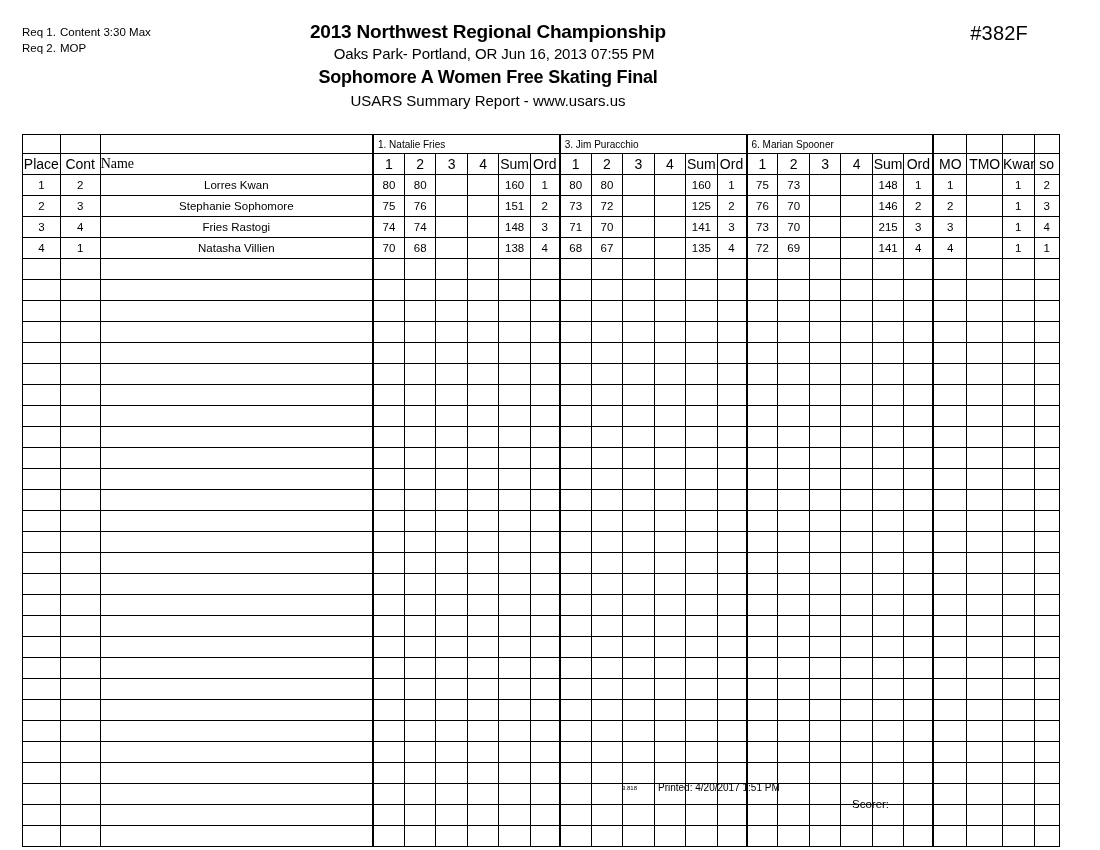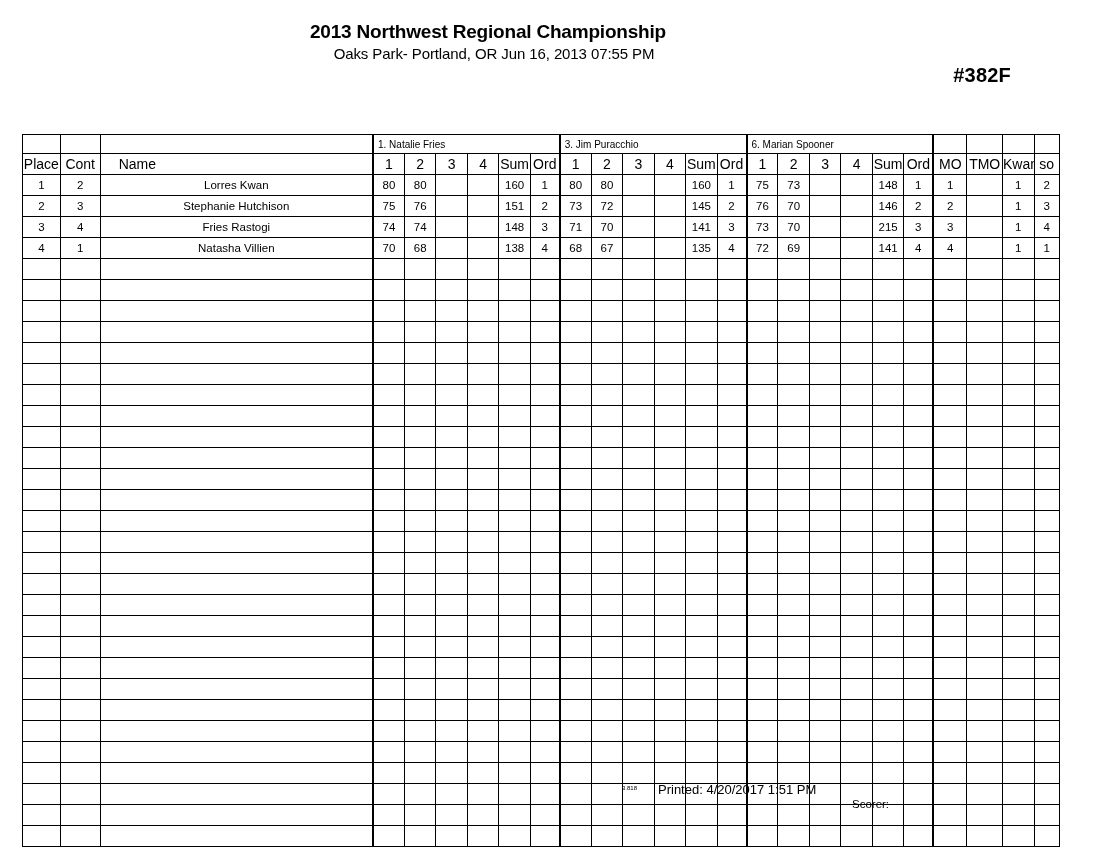--- a/index.html
+++ b/index.html
@@ -28,26 +28,25 @@
     top: 24px;
     font-size: 11.5px;
     line-height: 16px;
   }
   .req-line { white-space: nowrap; }
   .req-label { display: inline-block; min-width: 38px; }
 
   
   .event-number {
     position: absolute;
-    right: 89px;
+    right: 72px;
     top: 22px;
     font-size: 20px;
-    font-weight: bold;
+    font-weight: normal;
     letter-spacing: 0.2px;
-    margin-top: 42px;
   }
 
   
   .titles {
     position: absolute;
     left: 0;
     top: 20px;
     width: 976px;
     text-align: center;
   }
@@ -99,21 +98,21 @@
   .judge-row td {
     height: 18px;
     font-size: 10px;
     text-align: left;
     padding-left: 4px;
   }
   .blank-cell { border: none; }
 
   
   .hdr td { font-size: 14px; }
-  .hdr .left { text-align: left; padding-left: 18px; }
+  .hdr .left { text-align: left; padding-left: 0; font-family: Liberation Serif, serif; }
 
   
   .data-row td { height: 20px; }
   .cell-left { text-align: left; padding-left: 4px; }
   .bold { font-weight: bold; }
   .name-cell {
     text-align: left;
     padding-left: 4px;
     font-weight: bold;
     font-size: 12.5px;
@@ -138,40 +137,50 @@
   .footer .code {
     position: absolute;
     left: 600px;
     top: 3px;
     font-size: 6px;
   }
   .footer .printed {
     position: absolute;
     left: 636px;
     top: 0px;
-    font-size: 13px;
+    font-size: 10px;
   }
   .footer .scorer {
     position: absolute;
     left: 830px;
     top: 16px;
     font-size: 11.5px;
   }
 </style>
 </head>
 <body>
 
 <div class="page">
 
+  <div class="reqs">
+    <div class="req-line">
+      <span class="req-label">Req  1.</span><span>Content 3:30 Max</span>
+    </div>
+    <div class="req-line">
+      <span class="req-label">Req  2.</span><span>MOP</span>
+    </div>
+  </div>
 
   <div class="event-number">#382F</div>
 
   <div class="titles">
     <div class="title-main">2013 Northwest Regional Championship</div>
     <div class="title-venue">Oaks Park- Portland, OR  Jun 16, 2013  07:55 PM</div>
+    <div class="title-event">Sophomore A Women Free Skating Final</div>
+    <div class="title-report">USARS Summary Report - www.usars.us</div>
   </div>
 
   <table class="sheet">
     <colgroup>
       <col style="width:36px">
       <col style="width:38px">
       <col style="width:260px">
       <col style="width:30px">
       <col style="width:30px">
       <col style="width:30px">
@@ -267,32 +276,32 @@
           <td class="num-left">148</td>
           <td class="num-left bold thickR">1</td>
           <td class="num-left">1</td>
           <td class="num-left"></td>
           <td class="num-left">1</td>
           <td class="num-left">2</td>
         </tr>
         <tr class="data-row">
           <td class="num-left bold">2</td>
           <td class="bold">3</td>
-          <td class="name-cell">Stephanie Hutchison</td>
+          <td class="name-cell">Stephanie Sophomore</td>
           <td class="thickL num-left">75</td>
           <td class="num-left">76</td>
           <td class="num-left"></td>
           <td class="num-left"></td>
           <td class="num-left">151</td>
           <td class="num-left bold">2</td>
           <td class="thickL num-left">73</td>
           <td class="num-left">72</td>
           <td class="num-left"></td>
           <td class="num-left"></td>
-          <td class="num-left">145</td>
+          <td class="num-left">125</td>
           <td class="num-left bold">2</td>
           <td class="thickL num-left">76</td>
           <td class="num-left">70</td>
           <td class="num-left"></td>
           <td class="num-left"></td>
           <td class="num-left">146</td>
           <td class="num-left bold thickR">2</td>
           <td class="num-left">2</td>
           <td class="num-left"></td>
           <td class="num-left">1</td>

